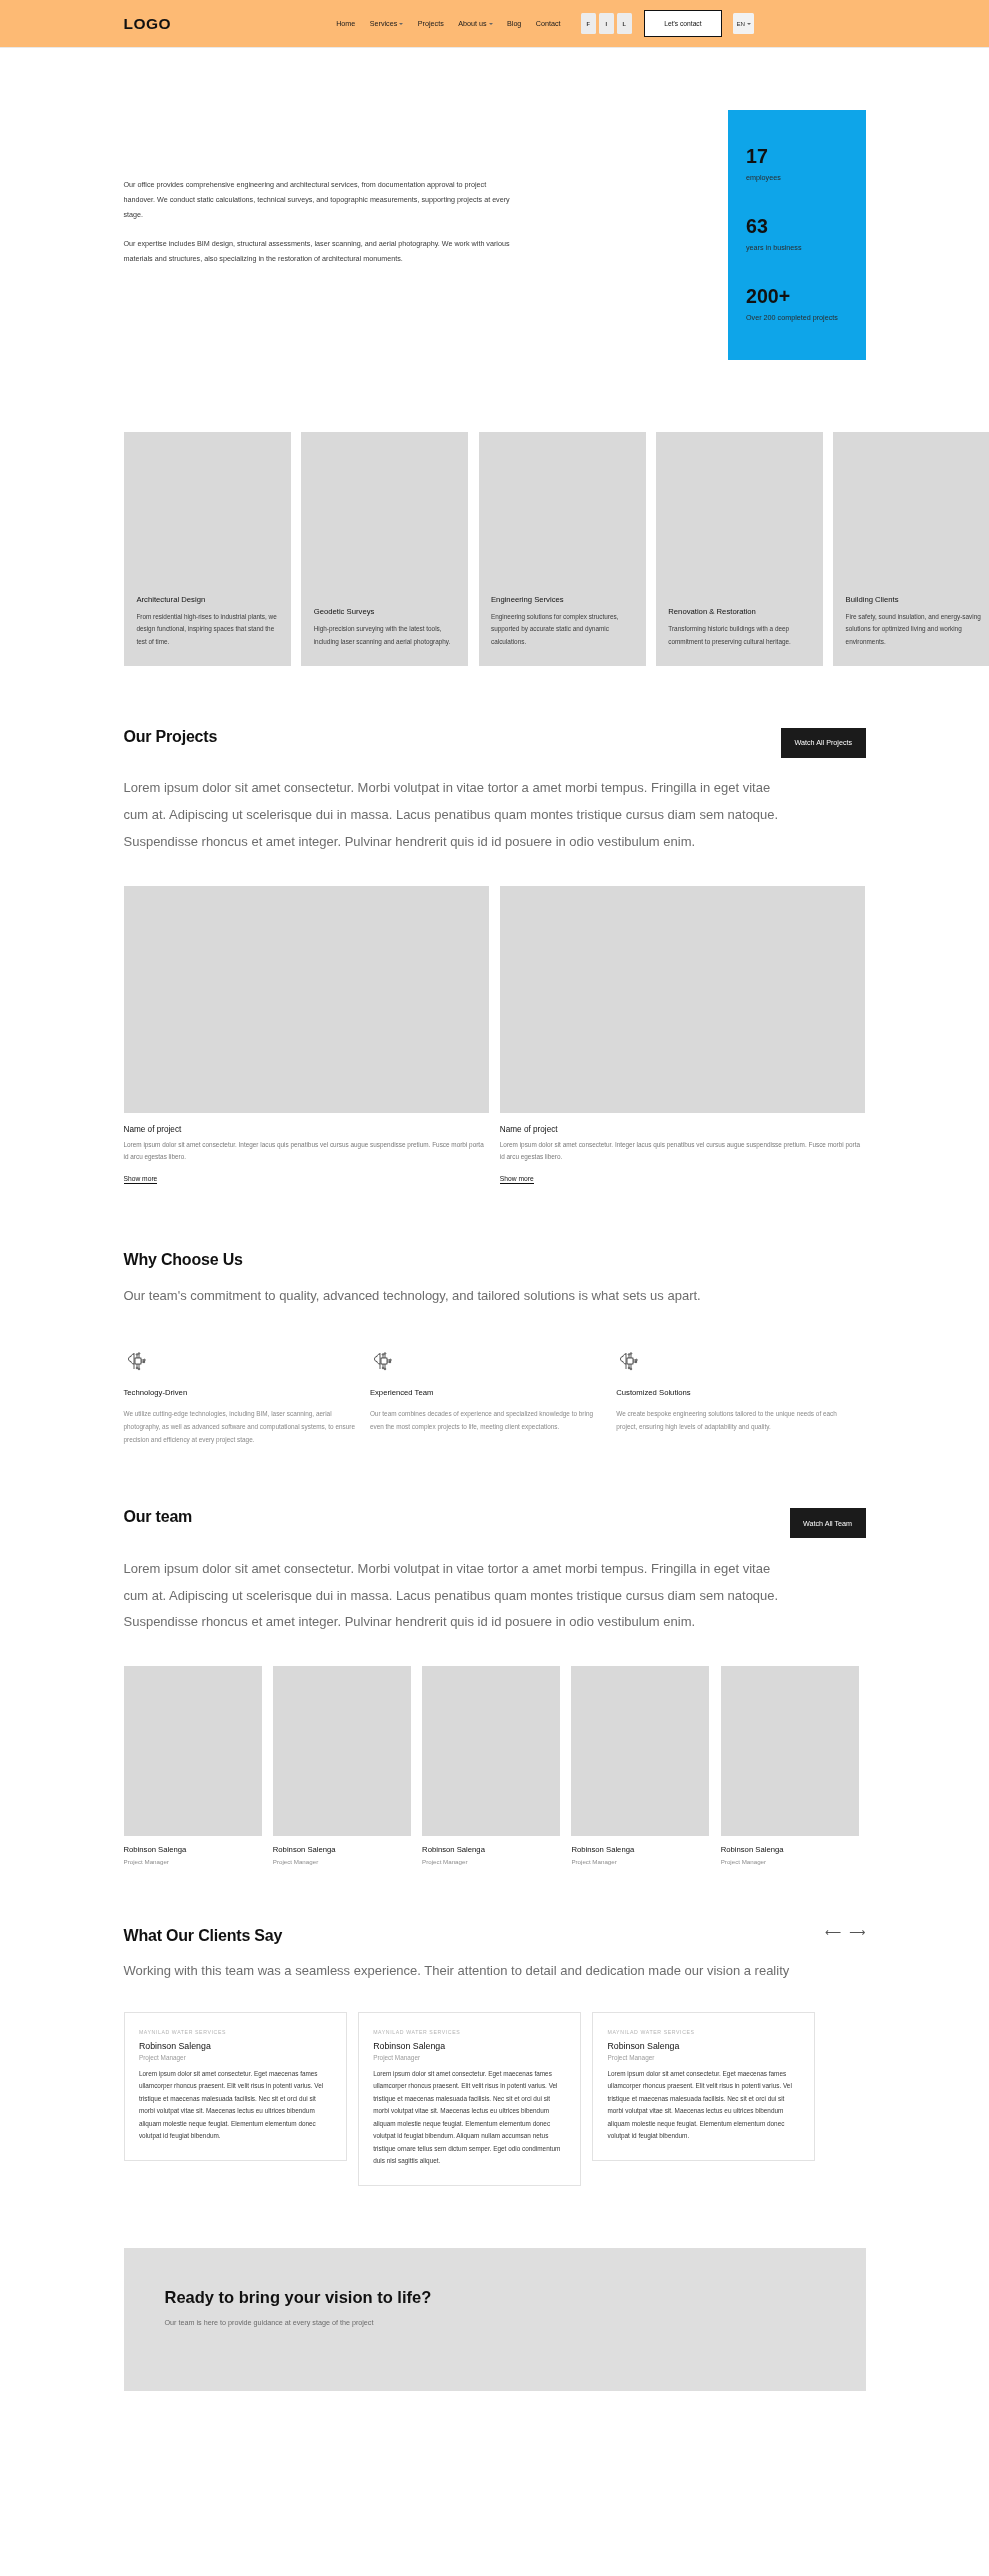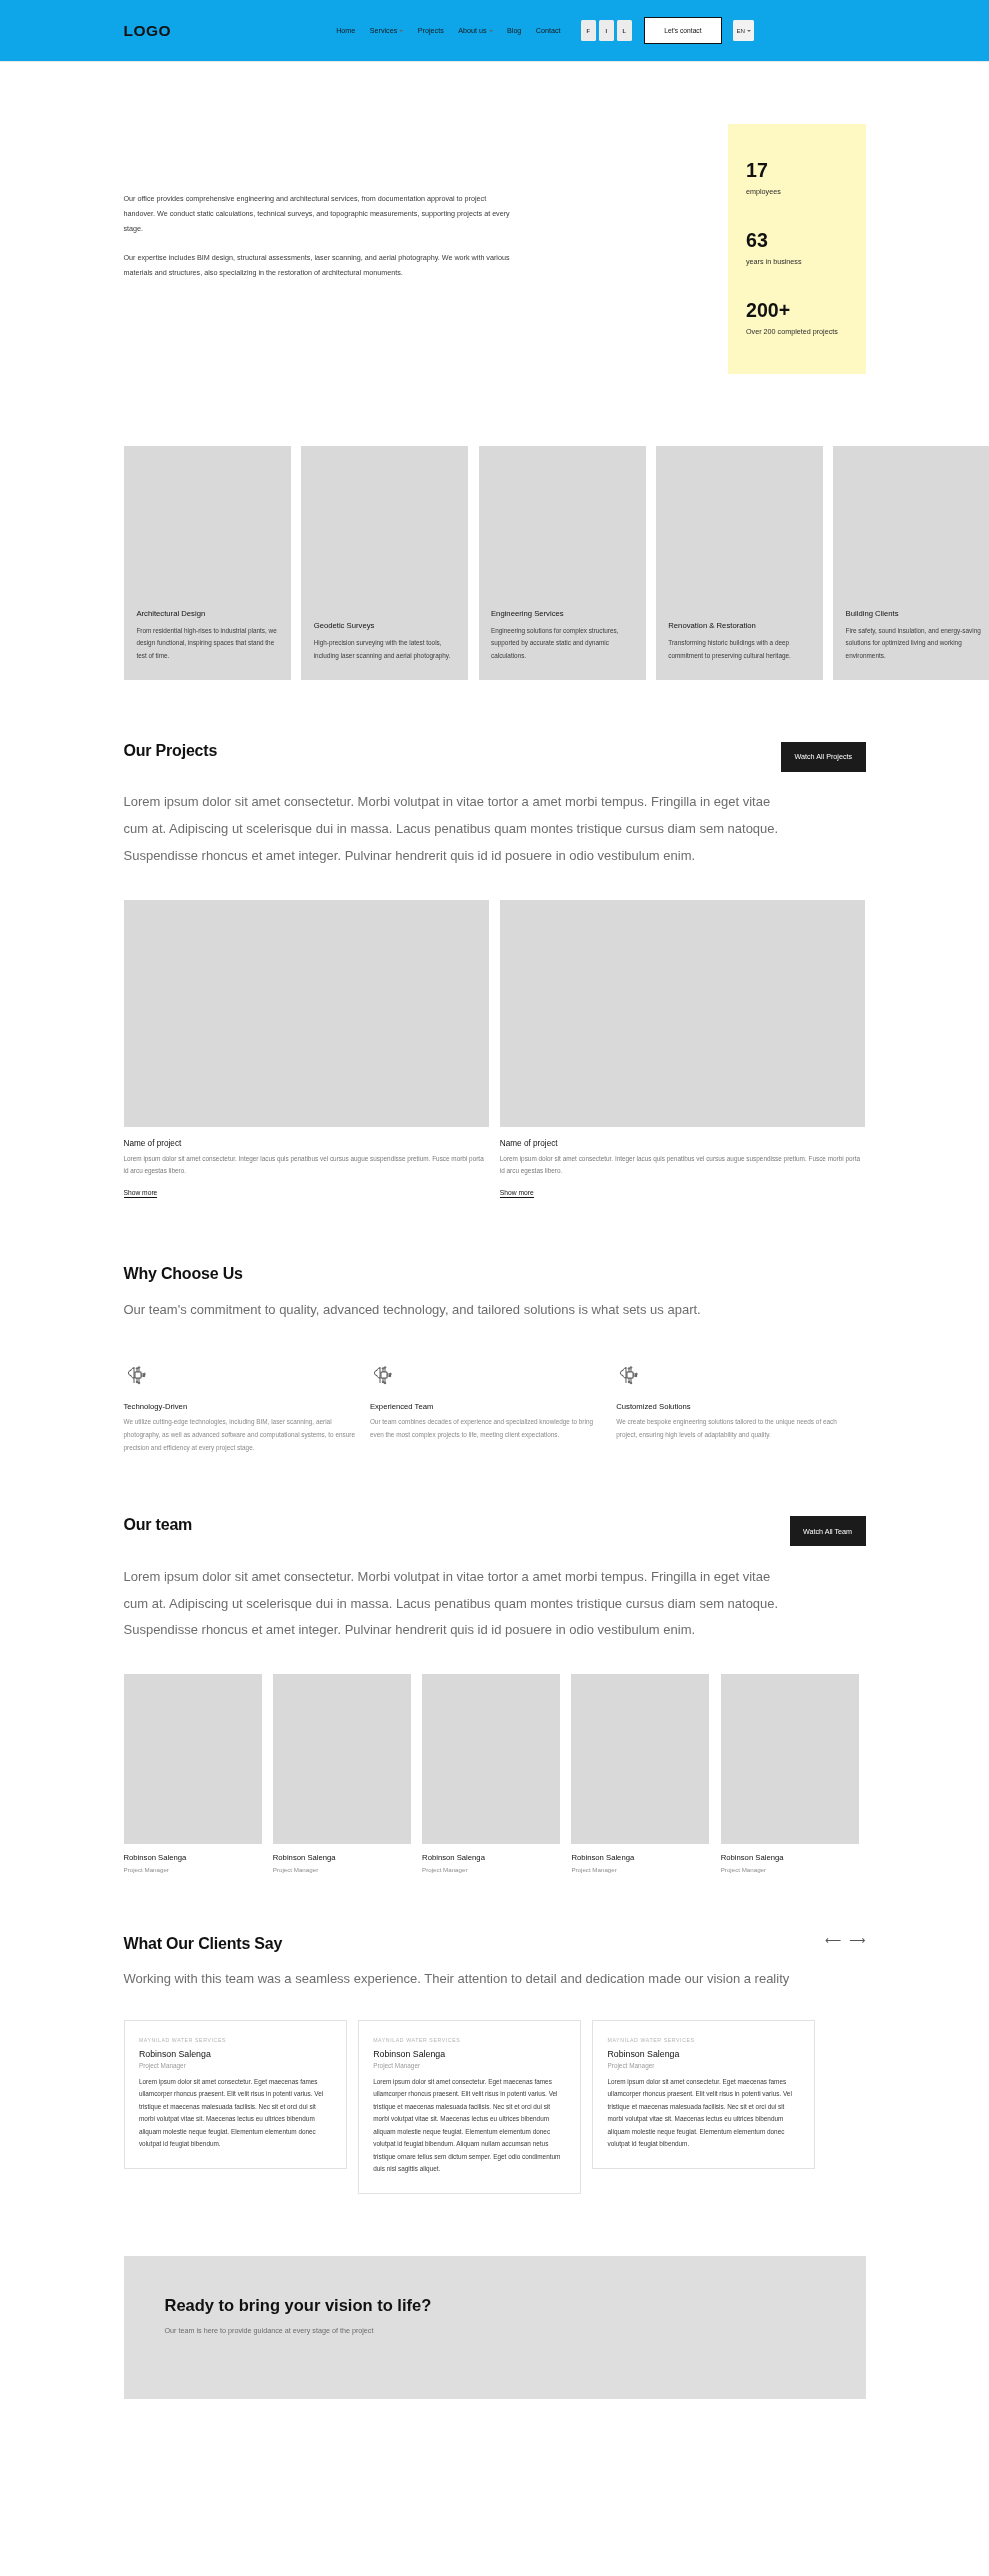--- a/index.html
+++ b/index.html
@@ -9,24 +9,24 @@
     background: #ffffff;
     font-family: "Liberation Sans", sans-serif;
     color: #111111;
     -webkit-font-smoothing: antialiased;
   }
   .wrap { width: 989px; margin: 0 auto; }
   .container { width: 742px; margin: 0 auto; }
 
   
   .header {
-    height: 62px;
+    height: 48px;
     display: flex;
     align-items: center;
-    background: #0ea5e9;
+    background: #fdba74;
     border-bottom: 0.5px solid #e9e9e9;
   }
   .header-inner {
     width: 742px;
     margin: 0 auto;
     display: flex;
     align-items: center;
   }
   .logo {
     font-size: 15.5px;
@@ -124,21 +124,21 @@
   }
   .about-text { width: 392px; padding-top: 67px; }
   .about-text p {
     font-size: 7.2px;
     line-height: 2.1;
     color: #3a3a3a;
     margin-bottom: 13.4px;
   }
   .stats {
     width: 138px;
-    background: #fef9c3;
+    background: #0ea5e9;
     padding: 36px 15.5px 36px 18.5px;
   }
   .stat { margin-bottom: 32px; }
   .stat:last-child { margin-bottom: 0; }
   .stat-num { font-size: 19.6px; font-weight: 700; line-height: 1.1; color: #111; }
   .stat-lbl { font-size: 7.2px; line-height: 1.85; color: #2b2b2b; margin-top: 3.1px; }
 
   
   .sec-title {
     font-size: 16px;
@@ -198,21 +198,21 @@
     cursor: pointer;
     padding-bottom: 0.5px;
   }
 
   
   .why { padding-bottom: 62px; }
   .why .sec-sub { margin-top: 14.4px; }
   .why-grid { display: flex; gap: 13.4px; margin-top: 39px; }
   .why-card { width: 233px; }
   .why-ico { width: 24px; height: 24px; margin-bottom: 13.4px; }
-  .why-name { font-size: 7.7px; color: #111; margin-bottom: 5px; }
+  .why-name { font-size: 7.7px; color: #111; margin-bottom: 11px; }
   .why-desc { font-size: 6.4px; line-height: 2.0; color: #8a8a8a; }
 
   
   .team { padding-bottom: 62px; }
   .team .sec-sub { max-width: 665px; margin-top: 17.5px; }
   .team-grid { display: flex; gap: 11.3px; margin-top: 30px; }
   .team-card { width: 138px; }
   .team-img { width: 100%; height: 170px; background: #d9d9d9; }
   .team-name { font-size: 7.7px; color: #111; margin-top: 9.3px; }
   .team-role { font-size: 6.2px; color: #8d8d8d; margin-top: 4.1px; }

